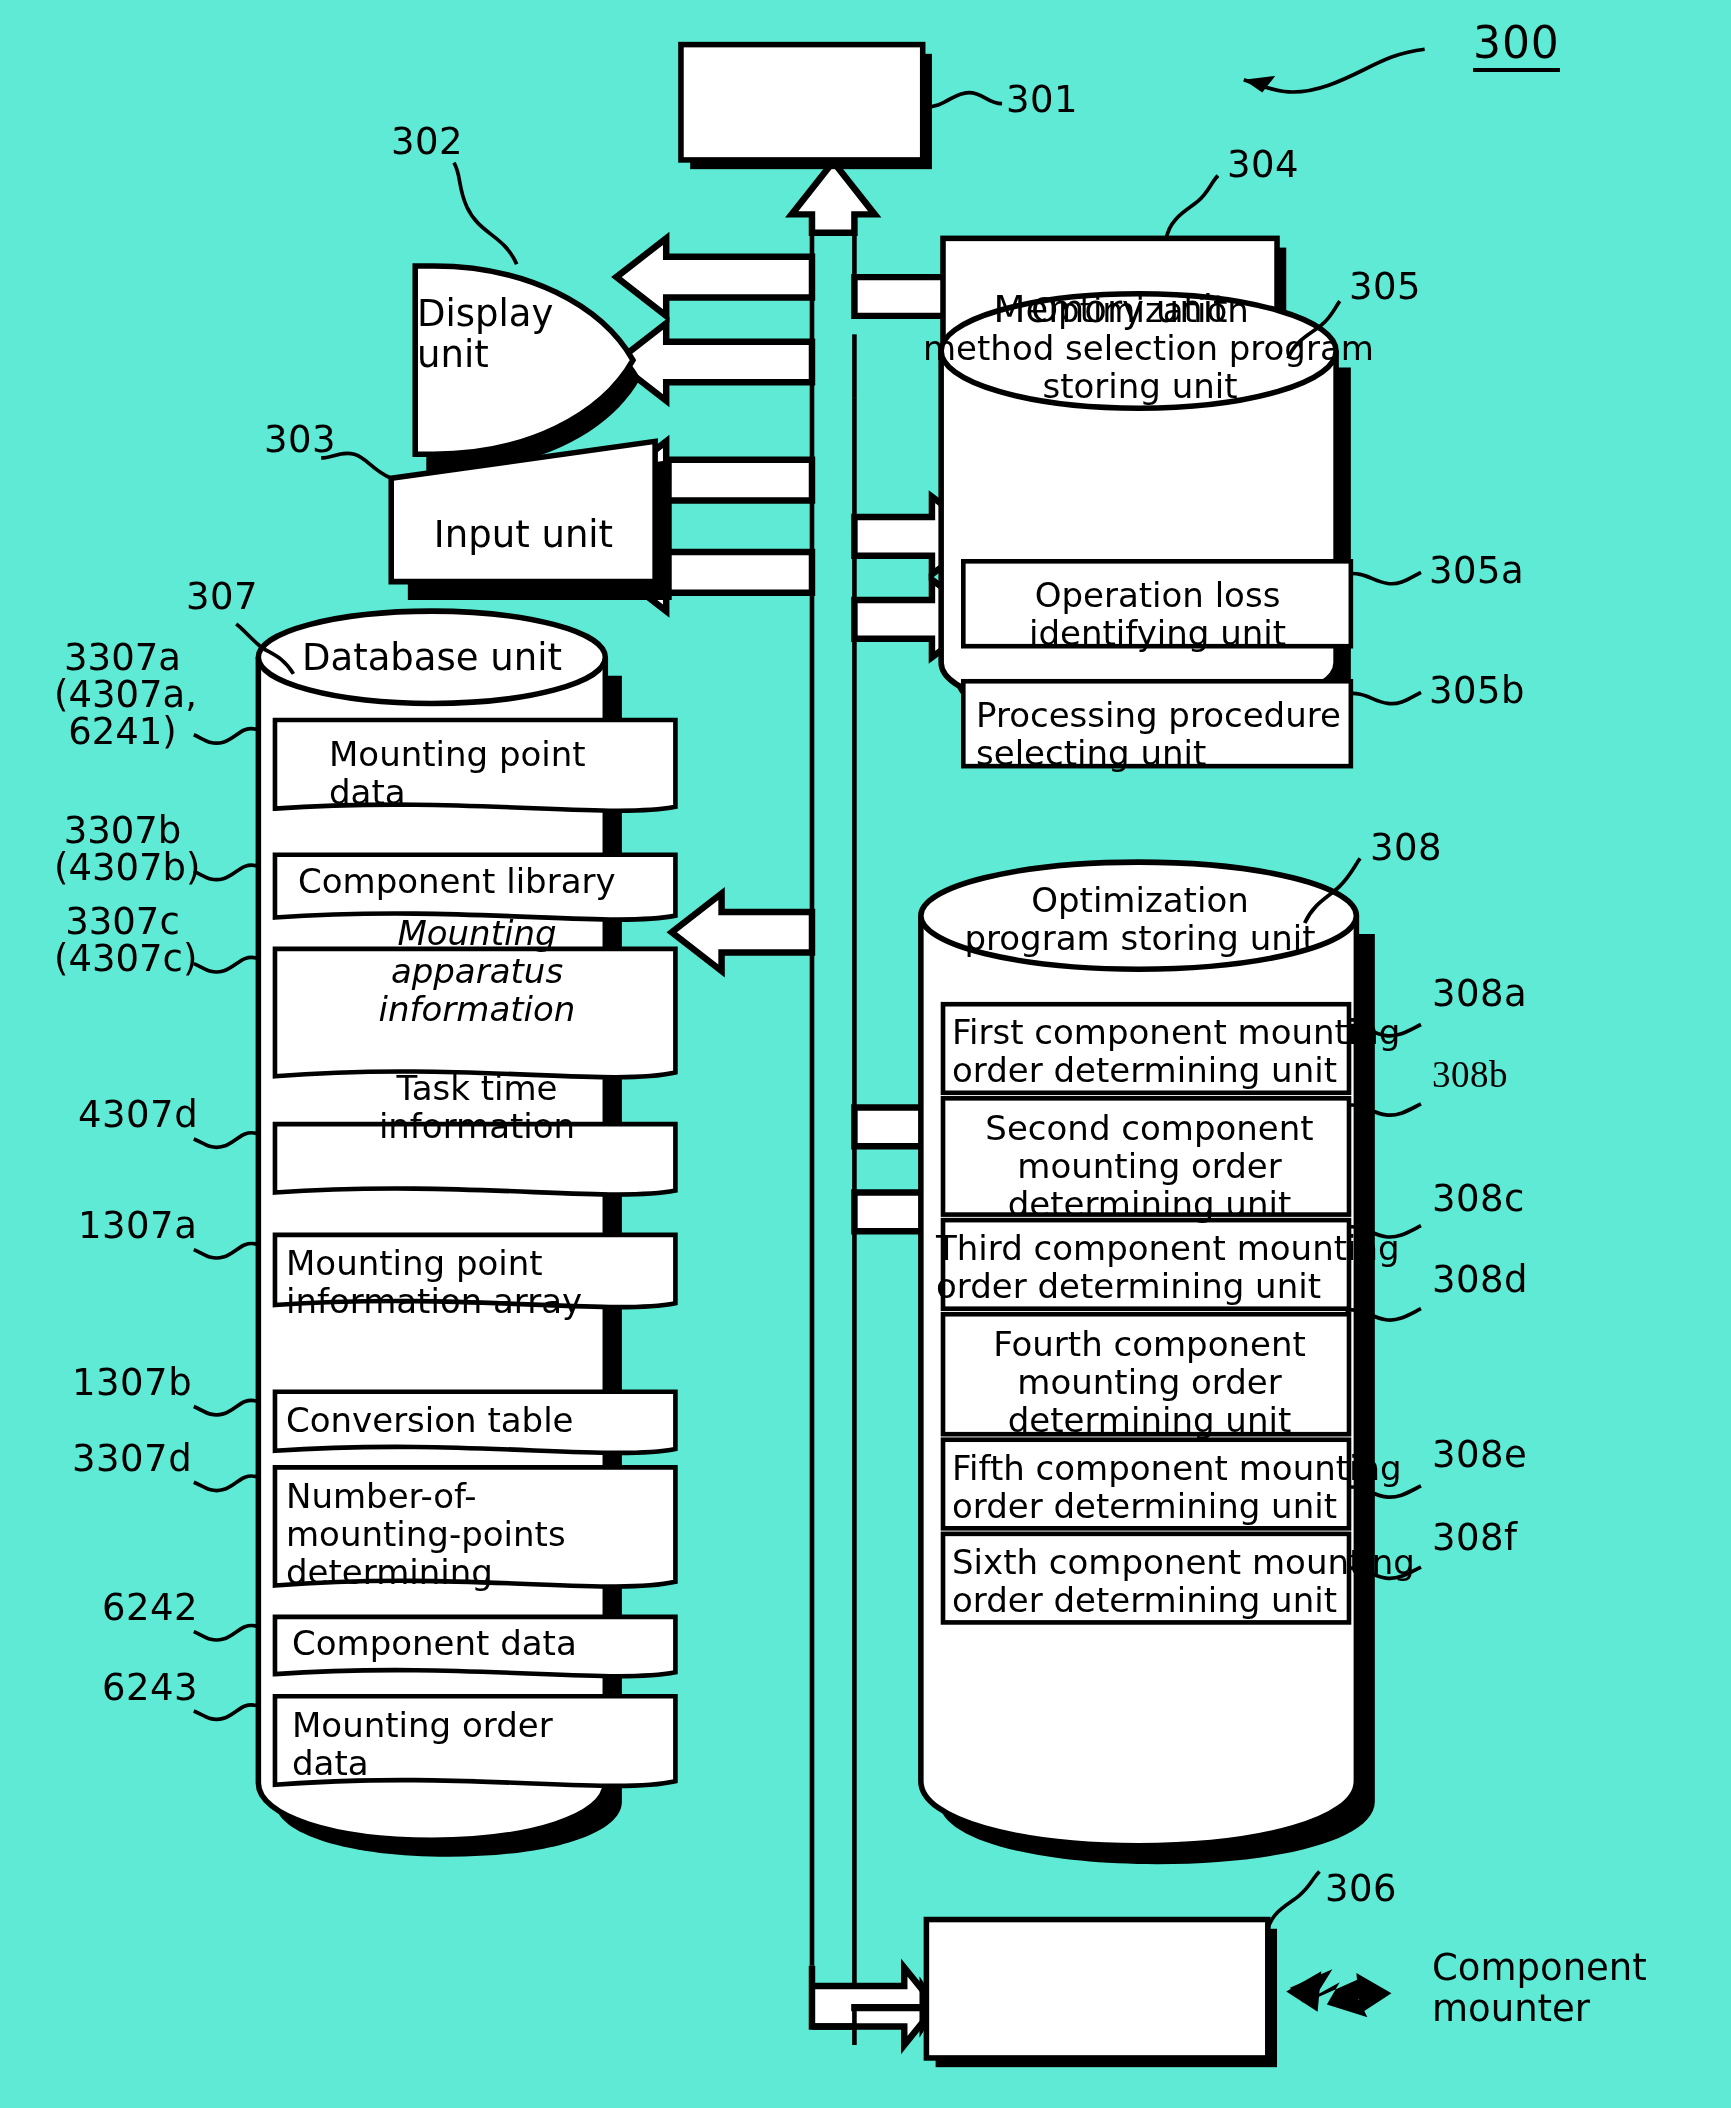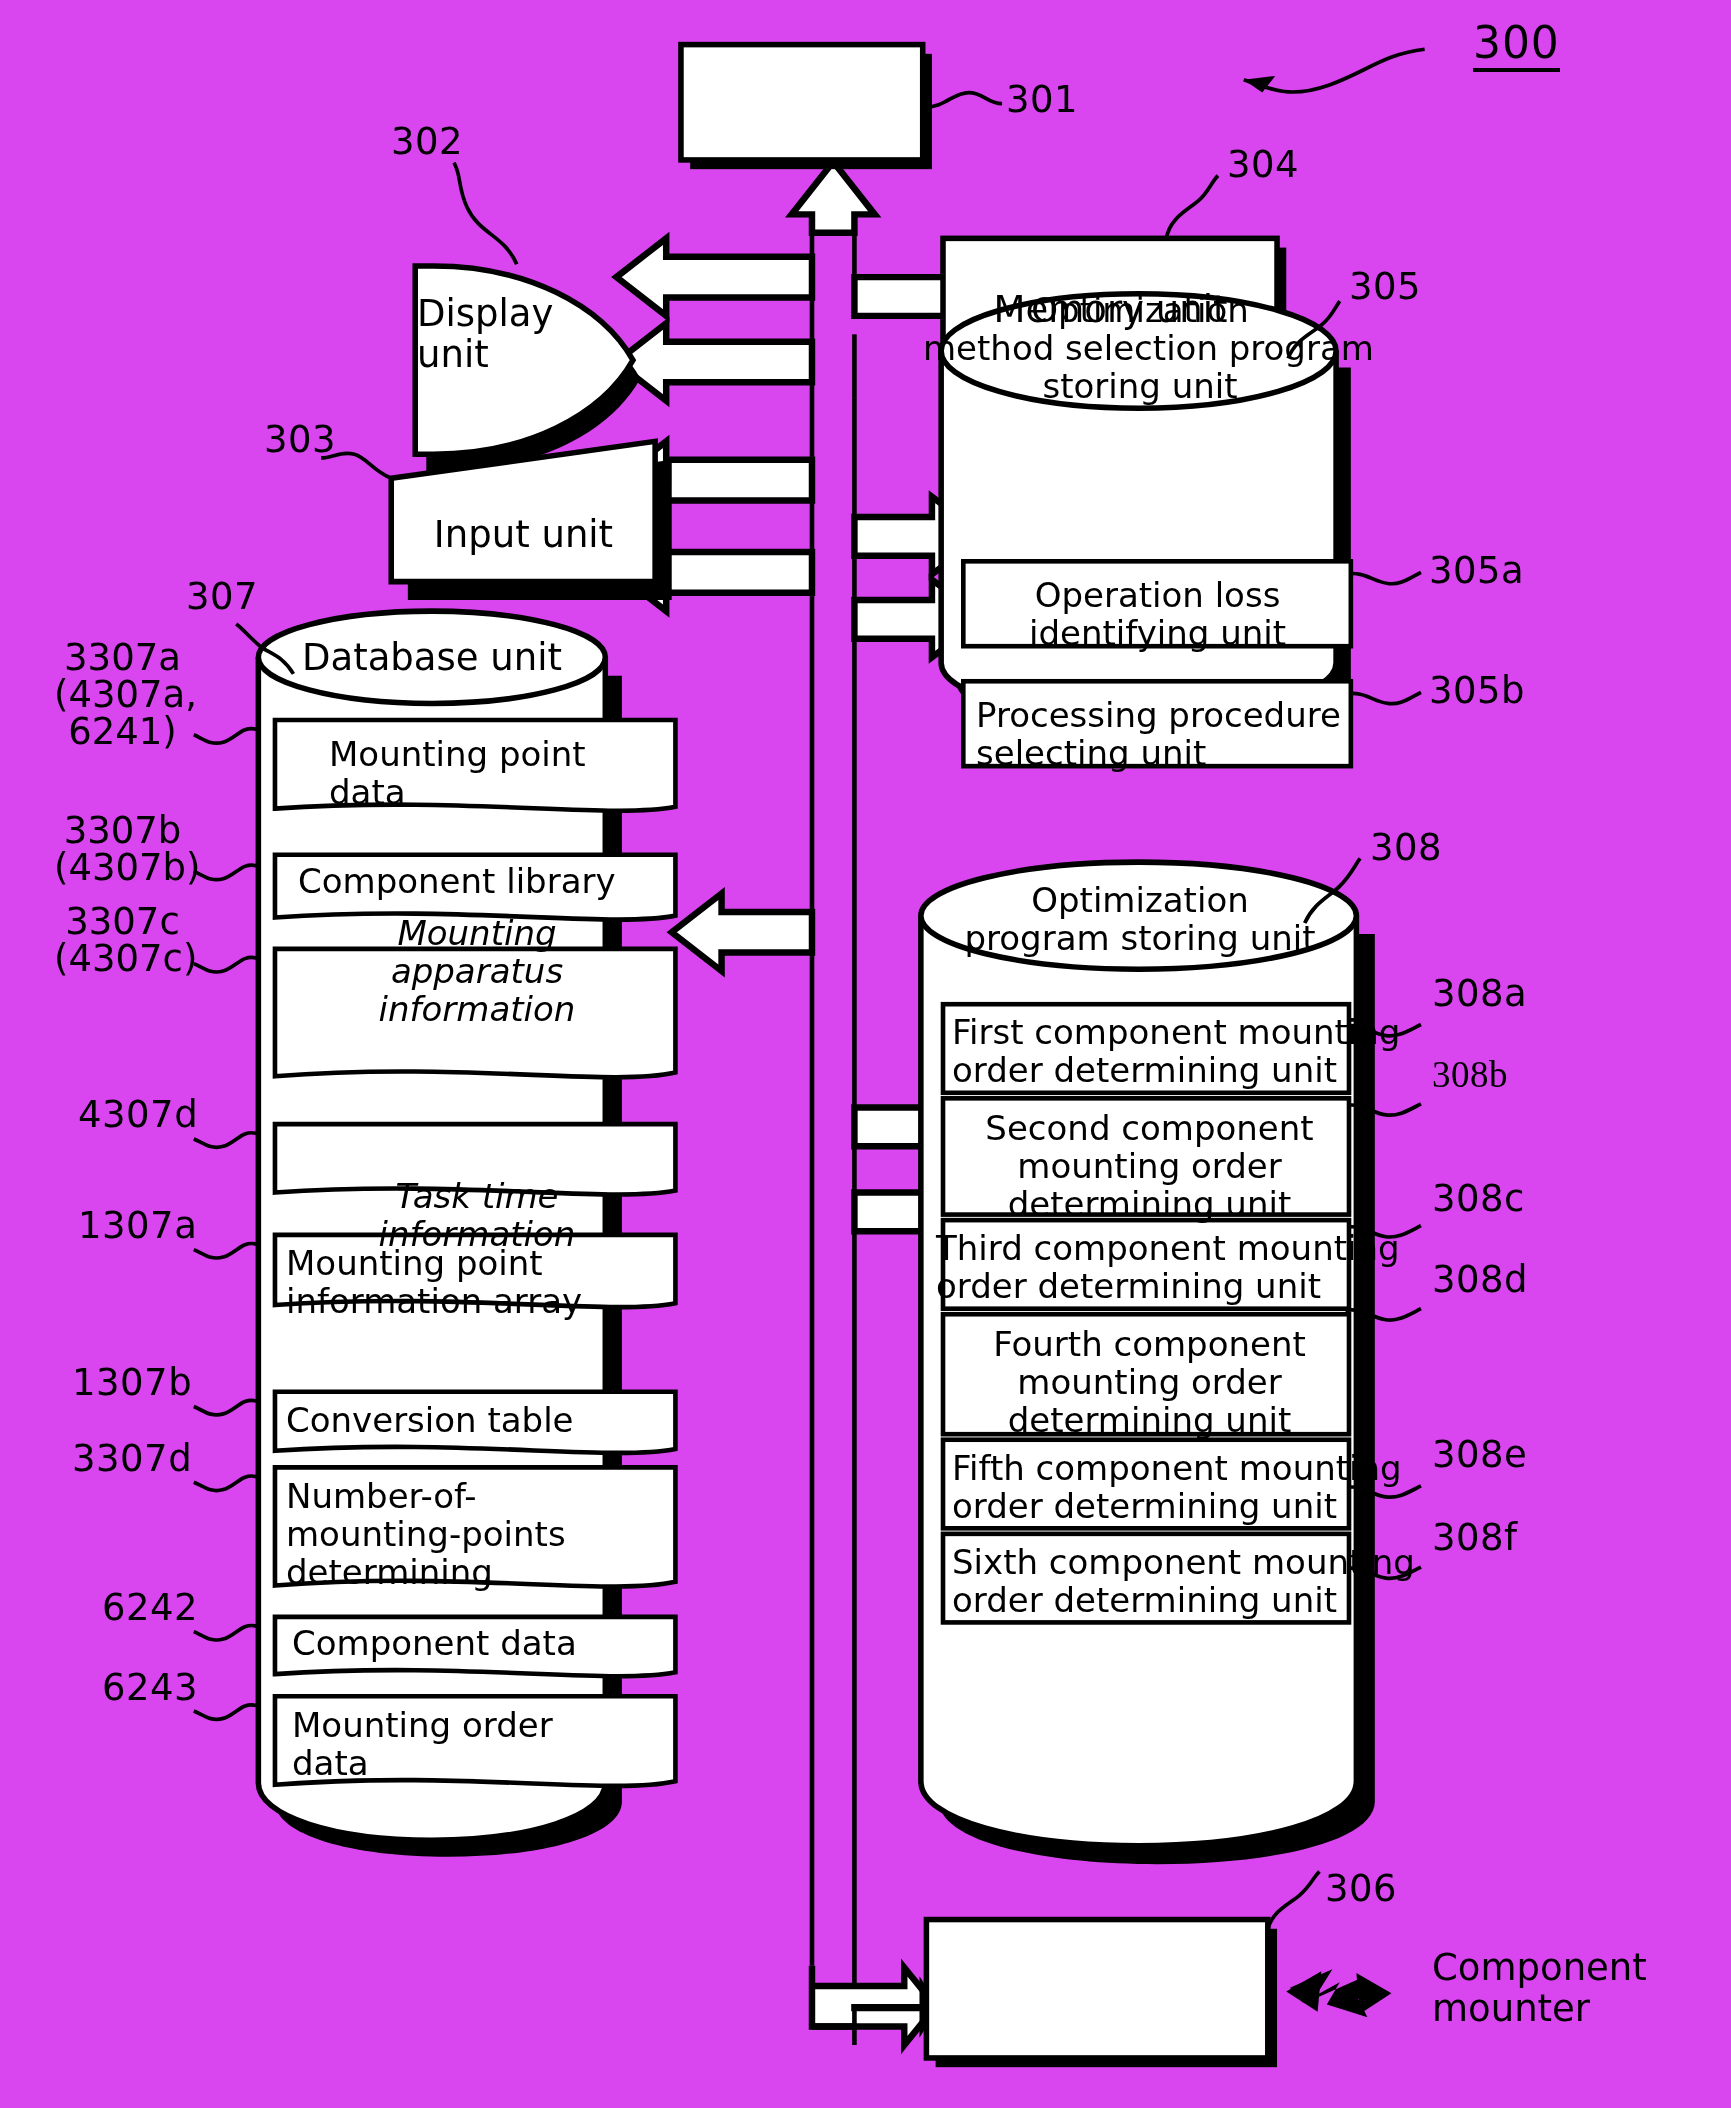--- a/index.html
+++ b/index.html
@@ -1,17 +1,17 @@
 <!DOCTYPE html>
 <html style="font-size:14.8px"><head>
 <meta charset="utf-8">
 <style>
   html,body{margin:0;padding:0;background:#ffffff;}
   body{font-family:"DejaVu Sans", sans-serif;}
-  #stage{position:relative;width:1731px;height:2109px;background:#d946ef;overflow:hidden;}
+  #stage{position:relative;width:1731px;height:2109px;background:#5eead4;overflow:hidden;}
   #svgroot{position:absolute;left:0;top:0;width:1731px;height:2109px;}
   .lbl{position:absolute;font-family:"DejaVu Sans", sans-serif;color:#000;white-space:pre;line-height:1.04;}
   .ref{font-size:37px;letter-spacing:0.5px;}
   .refml{font-size:37px;line-height:1.0;text-align:center;}
   .boxtxt{font-size:34px;line-height:1.12;}
   .bigtxt{font-size:37px;line-height:1.12;}
   .ctr{text-align:center;}
   .lft{text-align:left;}
   .u300{font-size:44px;border-bottom:4.6px solid #000;padding-bottom:1.8px;letter-spacing:0.9px;}
 </style>
@@ -230,21 +230,21 @@
   <div class="lbl boxtxt lft" style="left:286px;top:862px;width:382px;margin-left:12px;">Component library</div>
   <div class="lbl refml" style="left:54px;top:812px;width:137px;">3307b
 (4307b)</div>
 
   <div class="lbl boxtxt ctr" style="left:286px;top:914px;width:382px;font-style:italic;">Mounting
 apparatus
 information</div>
   <div class="lbl refml" style="left:54px;top:903px;width:137px;">3307c
 (4307c)</div>
 
-  <div class="lbl boxtxt ctr" style="left:286px;top:1177px;width:382px;font-style:italic;">Task time
+  <div class="lbl boxtxt ctr" style="left:286px;top:1069px;width:382px;">Task time
 information</div>
   <div class="lbl ref" style="left:78px;top:1096px;">4307d</div>
 
   <div class="lbl boxtxt lft" style="left:286px;top:1244px;width:382px;">Mounting point
 information array</div>
   <div class="lbl ref" style="left:78px;top:1207px;">1307a</div>
 
   <div class="lbl boxtxt lft" style="left:286px;top:1401px;width:382px;">Conversion table</div>
   <div class="lbl ref" style="left:72px;top:1364px;">1307b</div>
 

